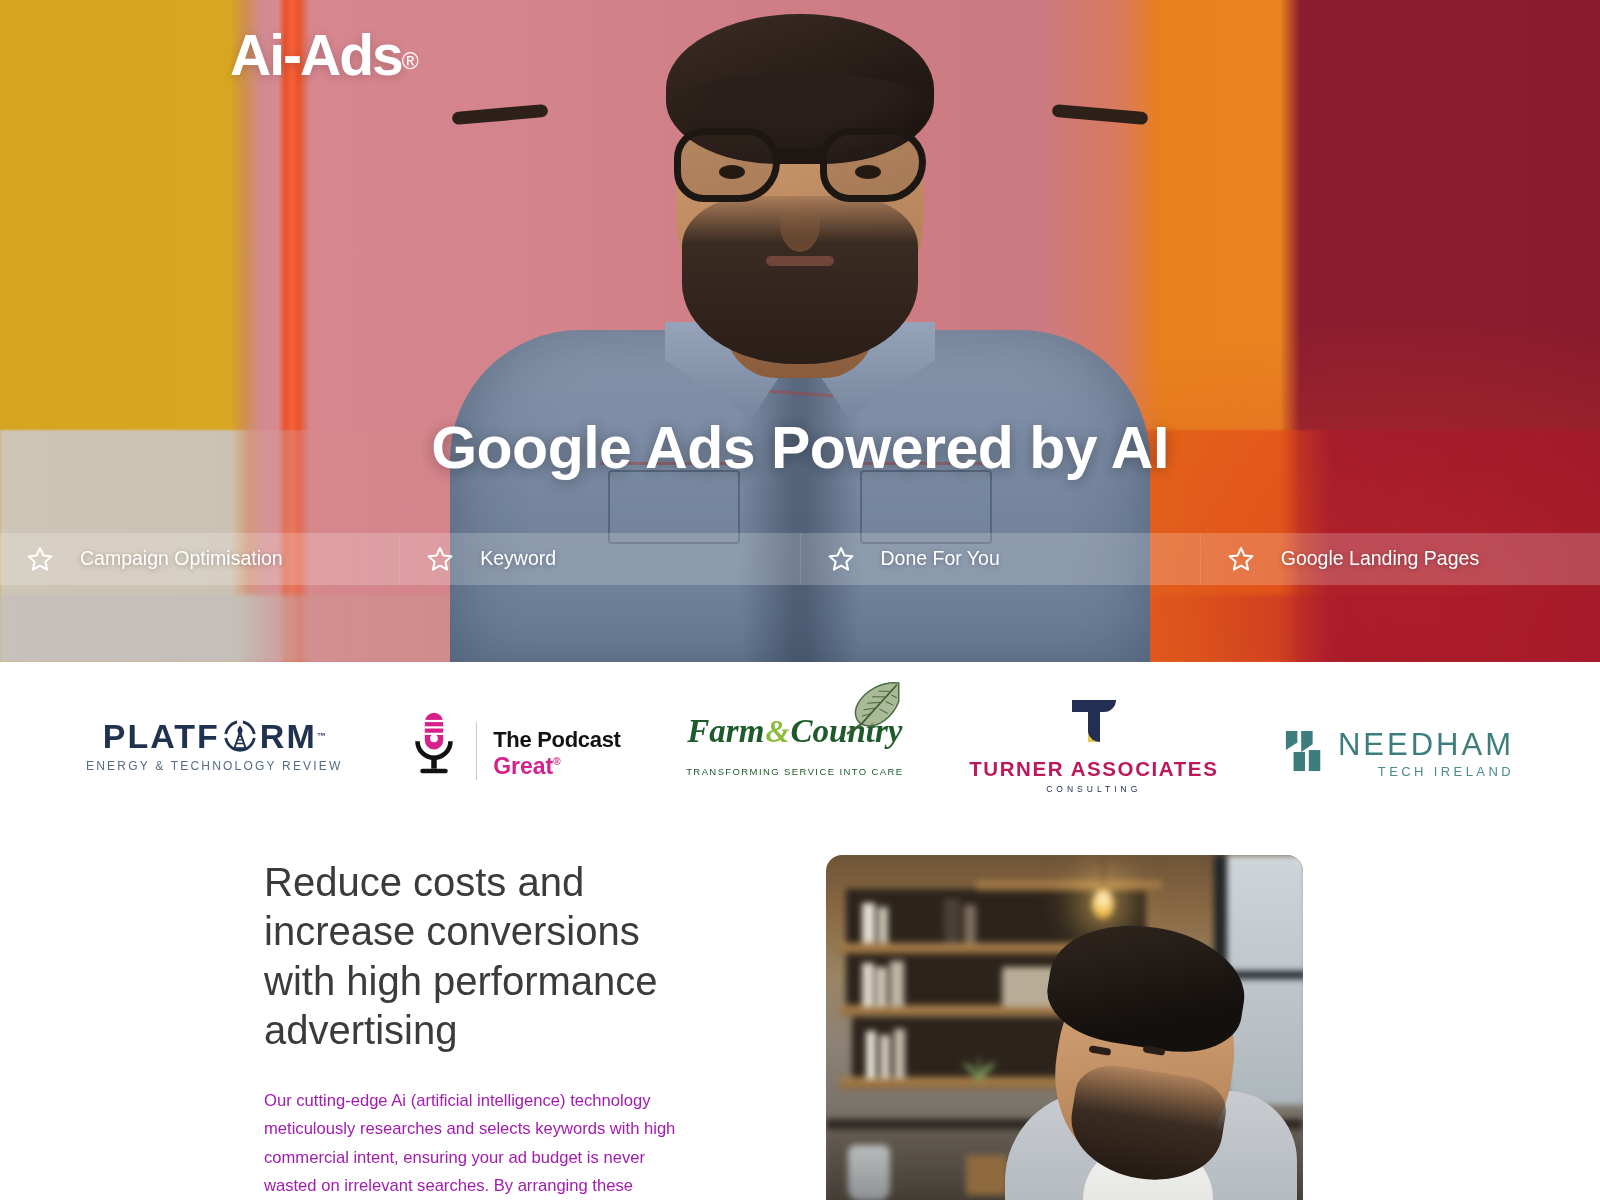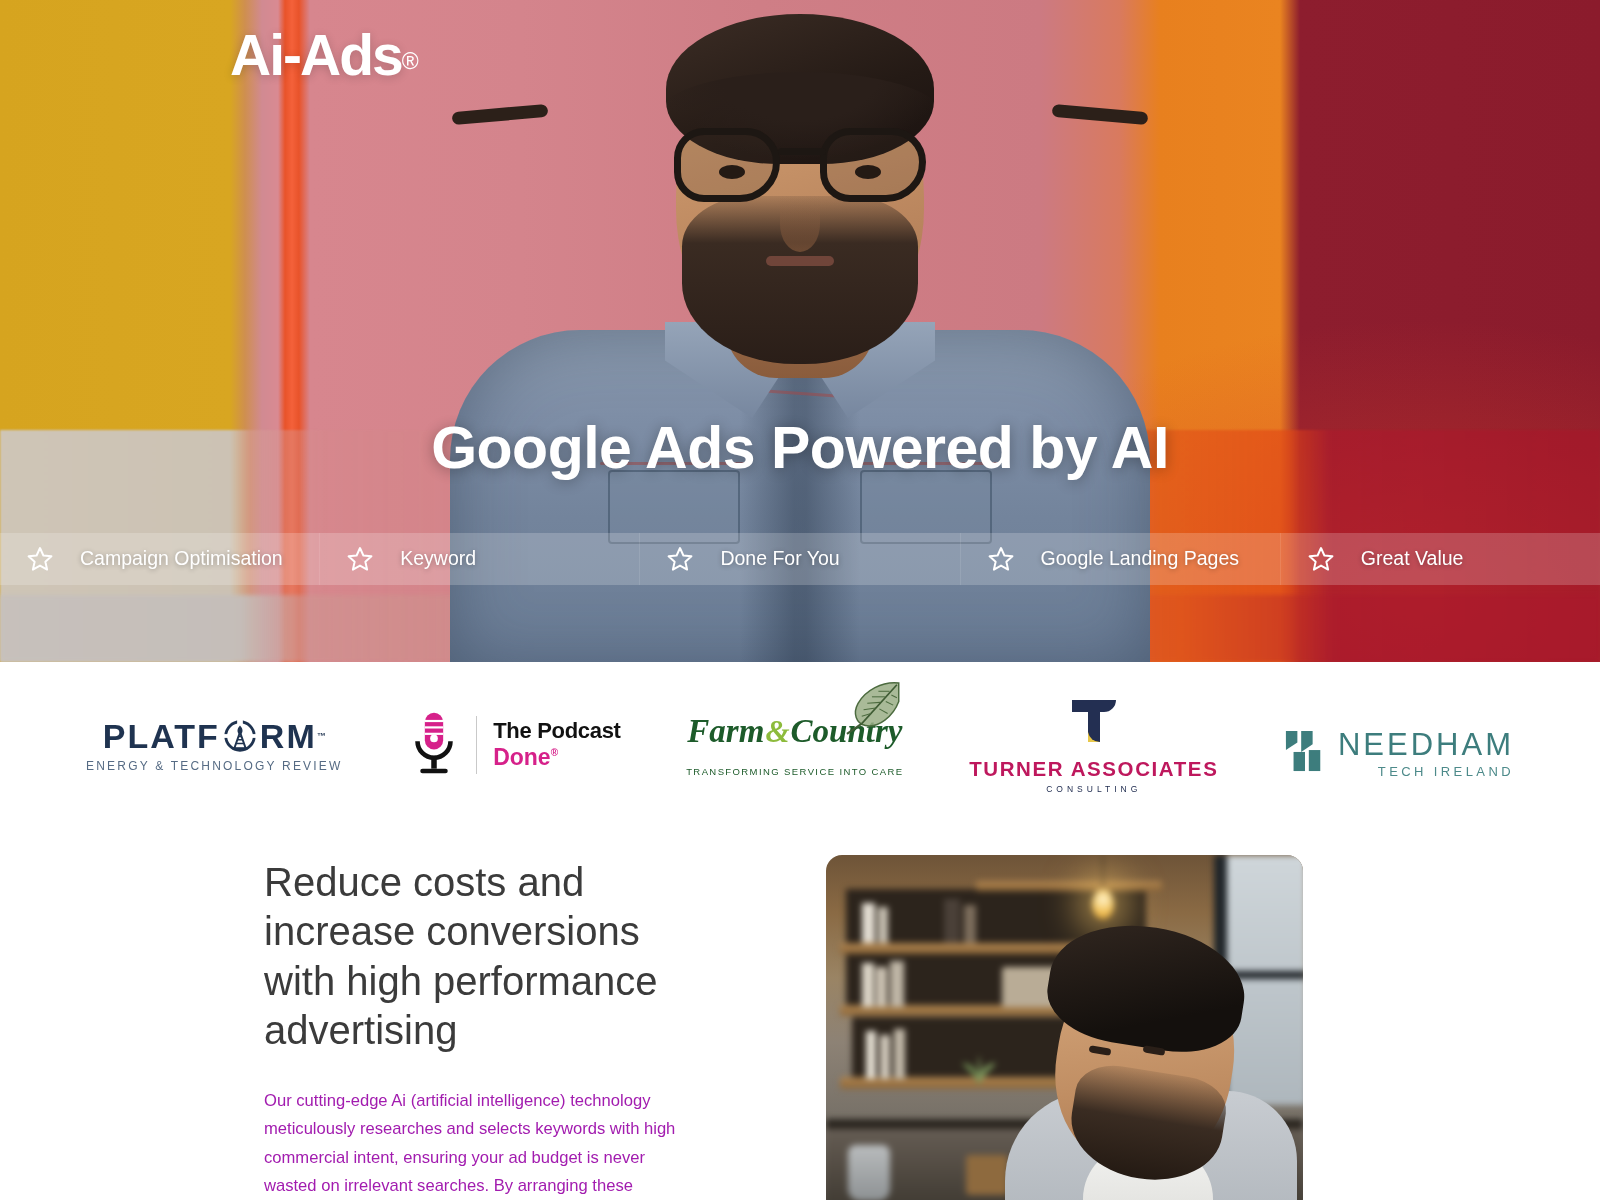--- a/index.html
+++ b/index.html
@@ -118,21 +118,21 @@
     border-right:1px solid rgba(255,255,255,.10); }
   .badge:last-child { border-right:none; }
   .badge-label { color:#fff; font-size:19.5px; line-height:1.4;
     text-shadow:0 1px 5px rgba(0,0,0,.30); }
   .star { width:28px; height:28px; flex:0 0 28px; }
 
   
   .logobar { position:absolute; top:662px; left:0; width:1600px; height:165px;
     background:#fff; display:flex; align-items:center; justify-content:space-between;
     padding:0 86px; }
-  .logo { display:flex; align-items:center; justify-content:center; }
+  .logo { display:flex; align-items:flex-end; justify-content:center; }
 
   
   .lg-platform { flex-direction:column; align-items:center; }
   .lg-platform .word { display:flex; align-items:center; color:#1f3350;
     font-size:34px; font-weight:bold; letter-spacing:2px; }
   .lg-platform .tm { font-size:9px; vertical-align:super; letter-spacing:0; }
   .lg-platform .sub { color:#566b84; font-size:12px; letter-spacing:2.2px;
     margin-top:3px; }
   .rig { width:38px; height:38px; margin:0 1px; position:relative; }
 
@@ -274,26 +274,20 @@
         <polygon points="12,2.6 14.9,9 21.8,9.7 16.6,14.3 18.1,21.1 12,17.6 5.9,21.1 7.4,14.3 2.2,9.7 9.1,9"></polygon>
       </svg>
       <span class="badge-label">Done For You</span>
     </div>
     <div class="badge">
       <svg class="star" viewBox="0 0 24 24" fill="none" stroke="#ffffff" stroke-width="1.7" stroke-linejoin="round">
         <polygon points="12,2.6 14.9,9 21.8,9.7 16.6,14.3 18.1,21.1 12,17.6 5.9,21.1 7.4,14.3 2.2,9.7 9.1,9"></polygon>
       </svg>
       <span class="badge-label">Google Landing Pages</span>
     </div>
-    <div class="badge">
-      <svg class="star" viewBox="0 0 24 24" fill="none" stroke="#ffffff" stroke-width="1.7" stroke-linejoin="round">
-        <polygon points="12,2.6 14.9,9 21.8,9.7 16.6,14.3 18.1,21.1 12,17.6 5.9,21.1 7.4,14.3 2.2,9.7 9.1,9"></polygon>
-      </svg>
-      <span class="badge-label">Great Value</span>
-    </div>
   </div>
 </div>
 
 <div class="logobar">
 
   <div class="logo lg-platform">
     <div class="word">
       <span>PLATF</span>
       <span class="rig">
         <svg viewBox="0 0 40 40" width="38" height="38">
@@ -324,21 +318,21 @@
         </g>
         <path d="M10 34 a18 18 0 0 0 36 0" fill="none" stroke="#111" stroke-width="5"></path>
         <rect x="25" y="50" width="6" height="14" fill="#111"></rect>
         <rect x="13" y="64" width="30" height="5" rx="2.5" fill="#111"></rect>
         <circle cx="28" cy="31" r="4.2" fill="#ffffff"></circle>
       </svg>
     </span>
     <span class="divider"></span>
     <span class="txt">
       <div class="l1">The Podcast</div>
-      <div class="l2"><span>Done</span><sup>®</sup></div>
+      <div class="l2"><span>Great</span><sup>®</sup></div>
     </span>
   </div>
 
   <div class="logo lg-farm">
     <span class="leaf">
       <svg viewBox="0 0 80 60" width="74" height="56">
         <path d="M70 4 C52 2 34 12 26 26 C20 37 24 48 34 50 C48 53 64 40 70 24 Z" fill="#9aae86" opacity=".85"></path>
         <path d="M70 4 C52 2 34 12 26 26 C20 37 24 48 34 50 C48 53 64 40 70 24 Z" fill="none" stroke="#4c6b3f" stroke-width="1.6"></path>
         <path d="M68 6 L30 48" stroke="#3f5c34" stroke-width="1.8"></path>
         <g stroke="#4c6b3f" stroke-width="1.1" fill="none">

